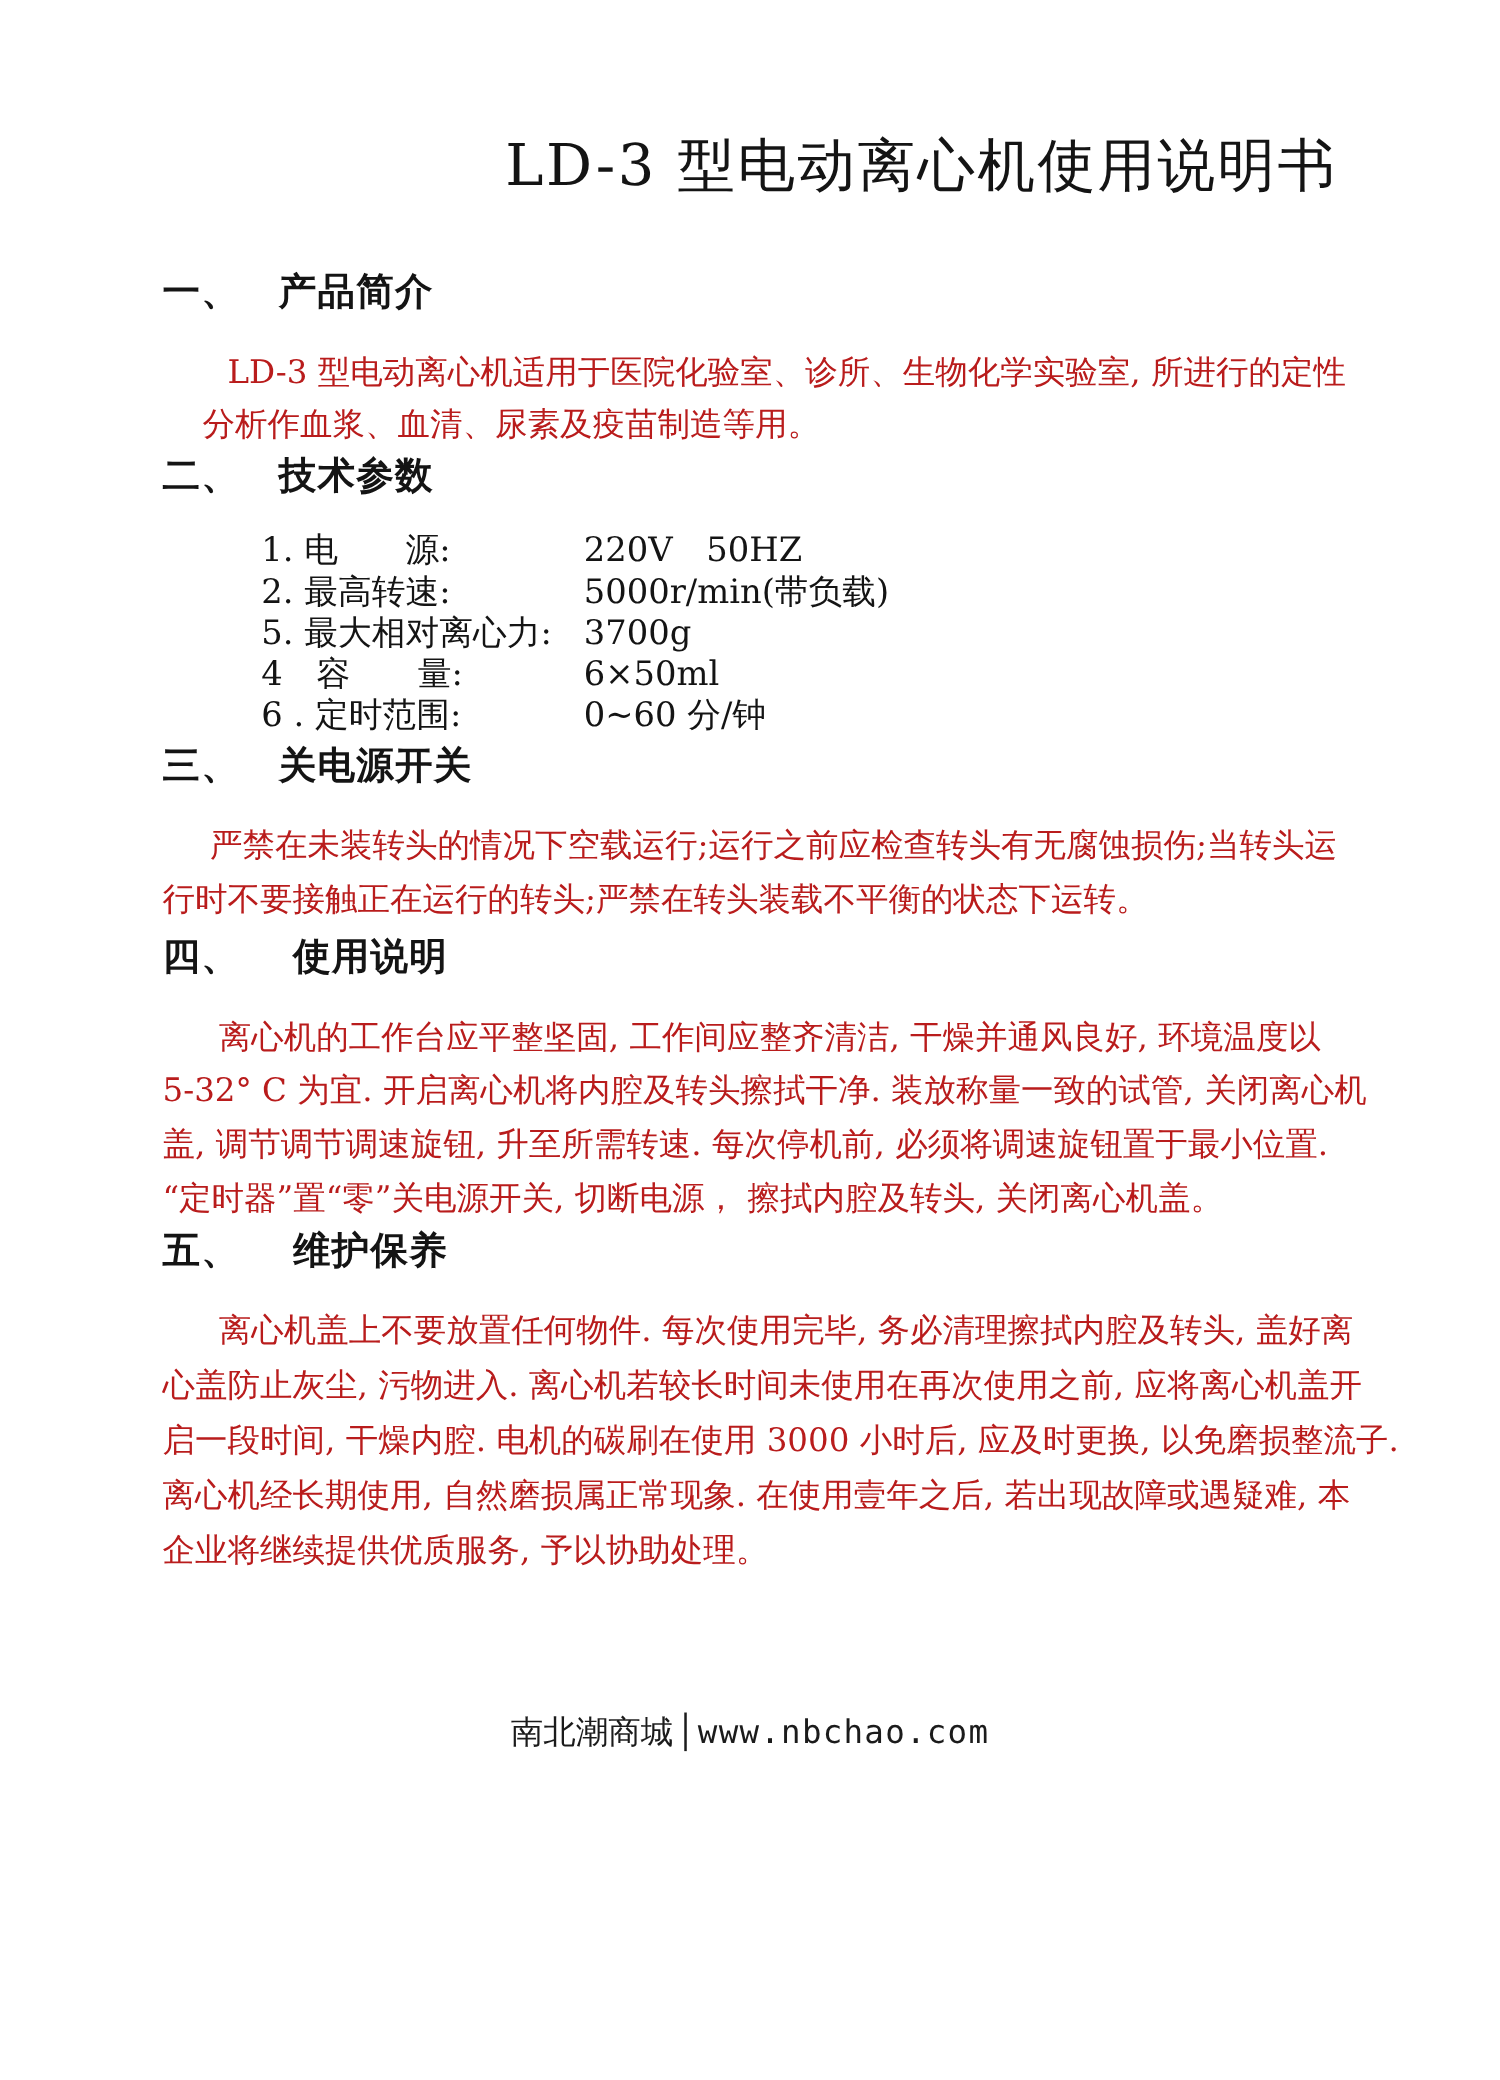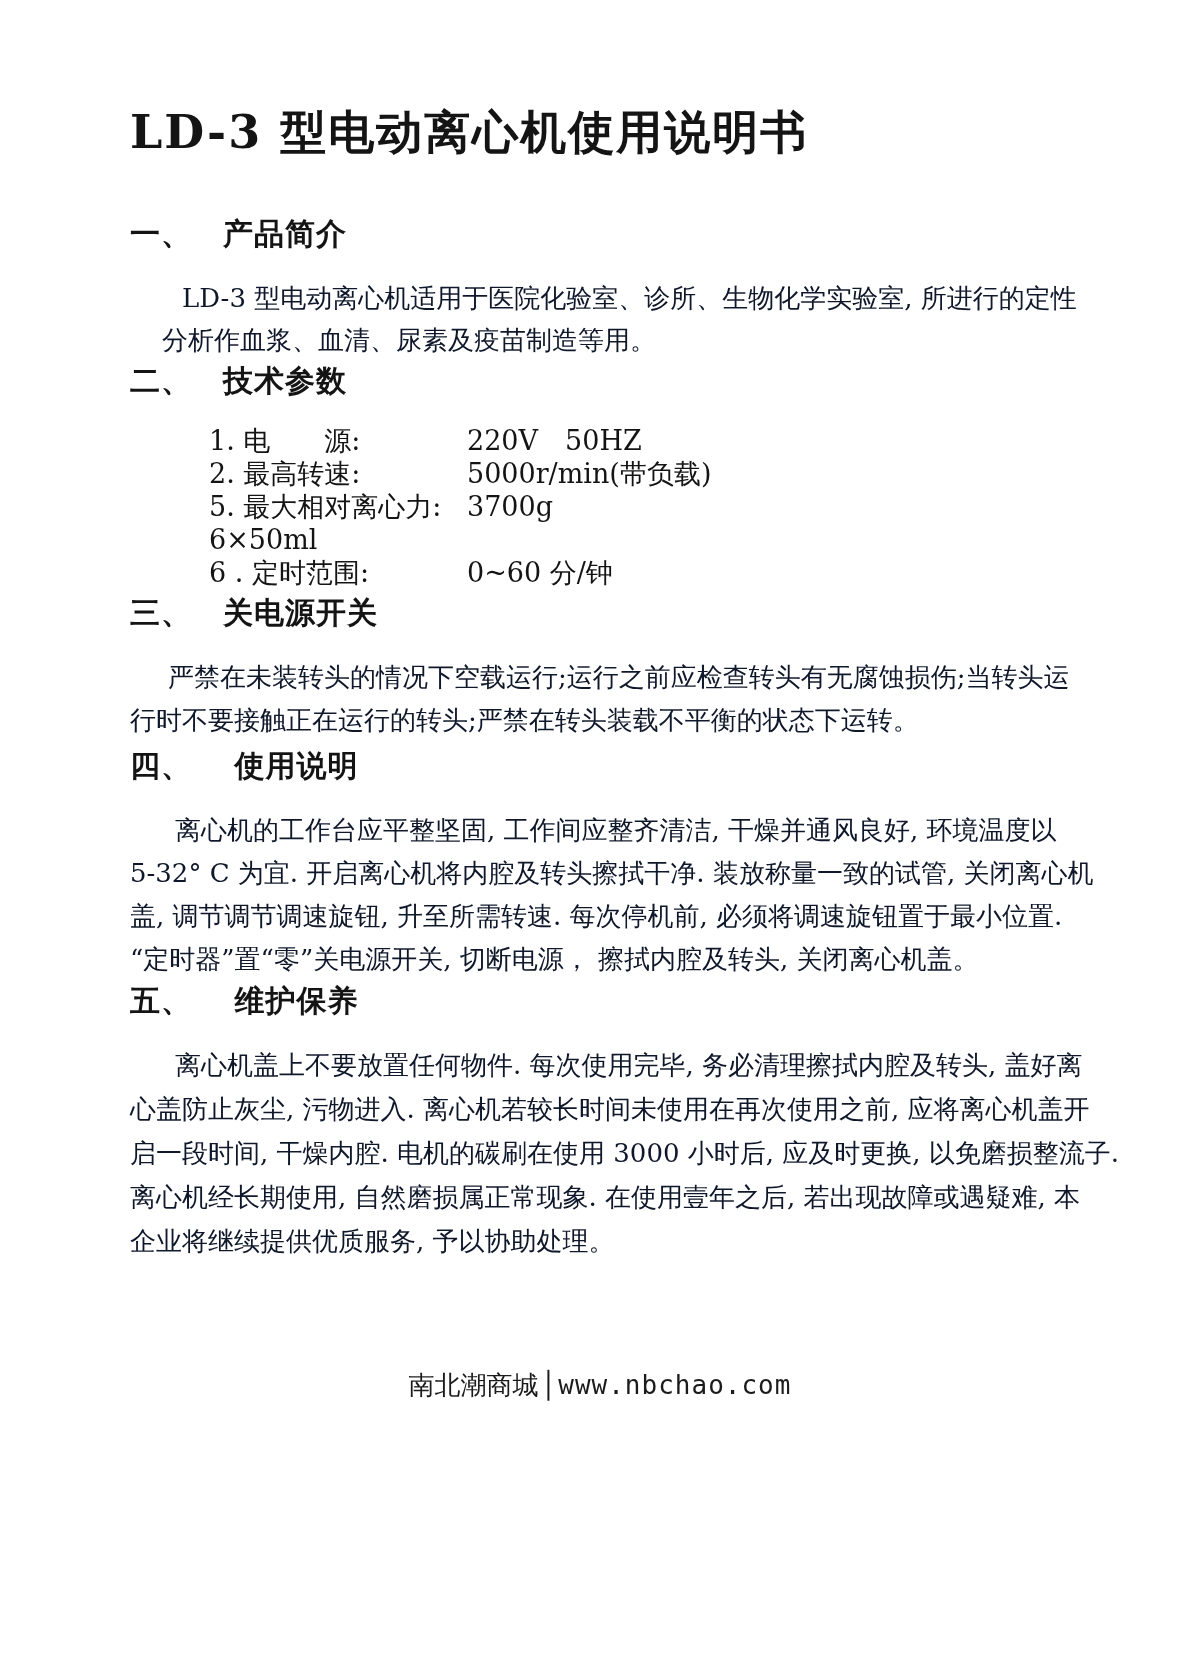--- a/index.html
+++ b/index.html
@@ -9,23 +9,23 @@
     height: 1664px;
     background: #ffffff;
     overflow: hidden;
     color: #141414;
     font-family: "DejaVu Serif", serif;
   }
   .content { padding: 0 130px; }
 
   .doc-title {
     margin: 100px 0 0 0;
-    text-align: left;
+    text-align: right;
     font-family: "DejaVu Serif", serif;
-    font-weight: bold;
+    font-weight: normal;
     font-size: 46px;
     line-height: 64px;
     letter-spacing: 2px;
     white-space: pre;
   }
 
   .sec-h {
     font-family: "DejaVu Sans", sans-serif;
     font-weight: bold;
     font-size: 30px;
@@ -35,21 +35,21 @@
   }
   .h-intro  { margin-top: 52px; }
   .h-params { margin-top: 2px; }
   .h-safety { margin-top: 6px; }
   .h-usage  { margin-top: 6px; }
   .h-maint  { margin-top: 2px; }
 
   .para {
     font-size: 26px;
     white-space: pre;
-    color: #0f172a;
+    color: #b91c1c;
   }
   .p-intro  { margin: 14px 0 0 32px; text-indent: 20px; line-height: 42px; }
   .p-safety { margin-top: 12px; text-indent: 38px; line-height: 43px; }
   .p-usage  { margin-top: 14px; text-indent: 45px; line-height: 43px; }
   .p-maint  { margin-top: 10px; text-indent: 45px; line-height: 44px; }
 
   .params {
     margin: 8px 0 0 38px;
     font-size: 27px;
   }
@@ -90,20 +90,21 @@
       </div>
       <div class="param-row">
         <span class="param-label">2. 最高转速:</span>
         <span class="param-value">5000r/min(带负载)</span>
       </div>
       <div class="param-row">
         <span class="param-label">5. 最大相对离心力:</span>
         <span class="param-value">3700g</span>
       </div>
       <div class="param-row">
+        <span class="param-label">4　容　　量:</span>
         <span class="param-value">6×50ml</span>
       </div>
       <div class="param-row">
         <span class="param-label">6 . 定时范围:</span>
         <span class="param-value">0~60 分/钟</span>
       </div>
     </div>
 
     <h2 class="sec-h h-safety">三、　关电源开关</h2>
     <div class="para p-safety">严禁在未装转头的情况下空载运行;运行之前应检查转头有无腐蚀损伤;当转头运

